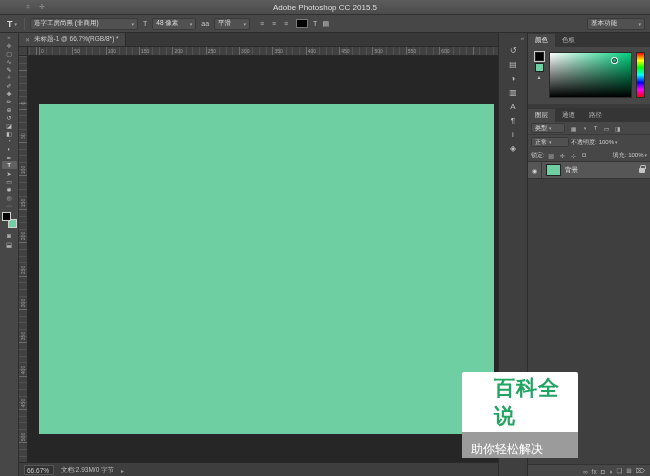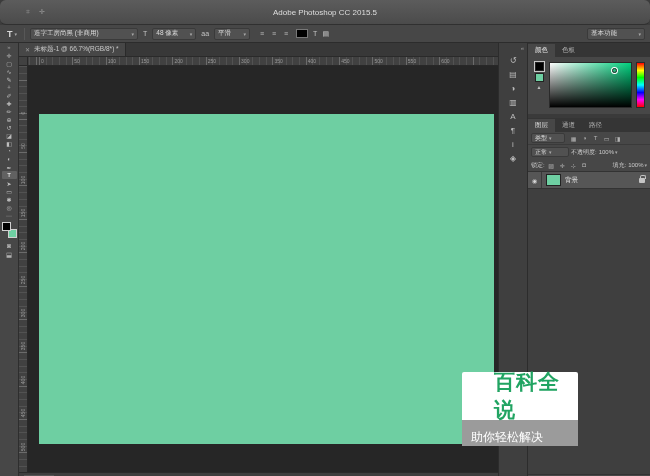--- a/index.html
+++ b/index.html
@@ -1,21 +1,21 @@
 <!DOCTYPE html>
 <html><head>
 <meta charset="utf-8">
 <style>
   * { margin:0; padding:0; box-sizing:border-box; }
   html,body { background:#222; }
   body { font-family:"Liberation Sans","DejaVu Sans",sans-serif; }
   .app { position:relative; width:650px; height:476px; background:#3c3c3c; overflow:hidden; color:#ccc; }
 
   
-  .titlebar { height:25px; background:linear-gradient(#5c5c5c,#4b4b4b); border-bottom:1px solid #303030; position:relative; display:flex; align-items:center; justify-content:center;border-radius:6px; }
+  .titlebar { height:15px; background:linear-gradient(#5c5c5c,#4b4b4b); border-bottom:1px solid #303030; position:relative; display:flex; align-items:center; justify-content:center; }
   .tb-left { position:absolute; left:26px; top:0; height:100%; display:flex; align-items:center; gap:9px; }
   .tb-icon { font-size:7px; color:#9a9a9a; }
   .tb-title { font-size:8px; color:#dedede; }
 
   
   .optionsbar { height:18px; background:#474747; border-bottom:1px solid #2c2c2c; display:flex; align-items:center; gap:5px; padding:0 5px; }
   .vsep { width:1px; height:12px; background:#383838; border-right:1px solid #575757; }
   .ob-tool { display:flex; align-items:center; gap:2px; padding:1px 2px; }
   .ob-T { font-size:9px; font-weight:bold; color:#d8d8d8; }
   .chev { font-size:5px; color:#aaa; }
@@ -108,21 +108,21 @@
   .eye-cell { width:14px; height:100%; border-right:1px solid #3a3a3a; display:flex; align-items:center; justify-content:center; font-size:6px; color:#d5d5d5; }
   .layer-thumb { width:15px; height:12px; background:#6ecfa2; border:1px solid #222; margin:0 4px; }
   .layer-name { flex:1; font-size:6.5px; color:#e0e0e0; }
   .padlock { width:6px; height:5px; background:#c5c5c5; border-radius:1px; position:relative; margin-right:5px; }
   .padlock::before { content:""; position:absolute; top:-3px; left:1px; width:4px; height:3px; border:1px solid #c5c5c5; border-bottom:none; border-radius:2px 2px 0 0; }
   .panel-bottom { height:13px; background:#474747; border-top:1px solid #333; display:flex; align-items:center; justify-content:flex-end; gap:4px; padding:0 5px; }
   .pb-icon { font-size:6.5px; color:#b0b0b0; }
 
   
   .watermark { position:absolute; left:462px; top:372px; width:116px; z-index:9; }
-  .wm-top { height:48px; background:#fff; border-radius:2px 2px 0 0; display:flex; align-items:center; justify-content:center;padding-left:32px; }
+  .wm-top { height:60px; background:#fff; border-radius:2px 2px 0 0; display:flex; align-items:center; justify-content:center;padding-left:32px; }
   .wm-title { color:#21a462; font-size:21px; font-weight:bold; letter-spacing:1px; }
   .wm-bottom { height:26px; background:#9b9b9b; display:flex; align-items:flex-end; padding-left:9px; color:#fff; font-size:12px; }
 </style>
 </head>
 <body>
 
 <div class="app">
 
   <div class="titlebar">
     <div class="tb-left">

